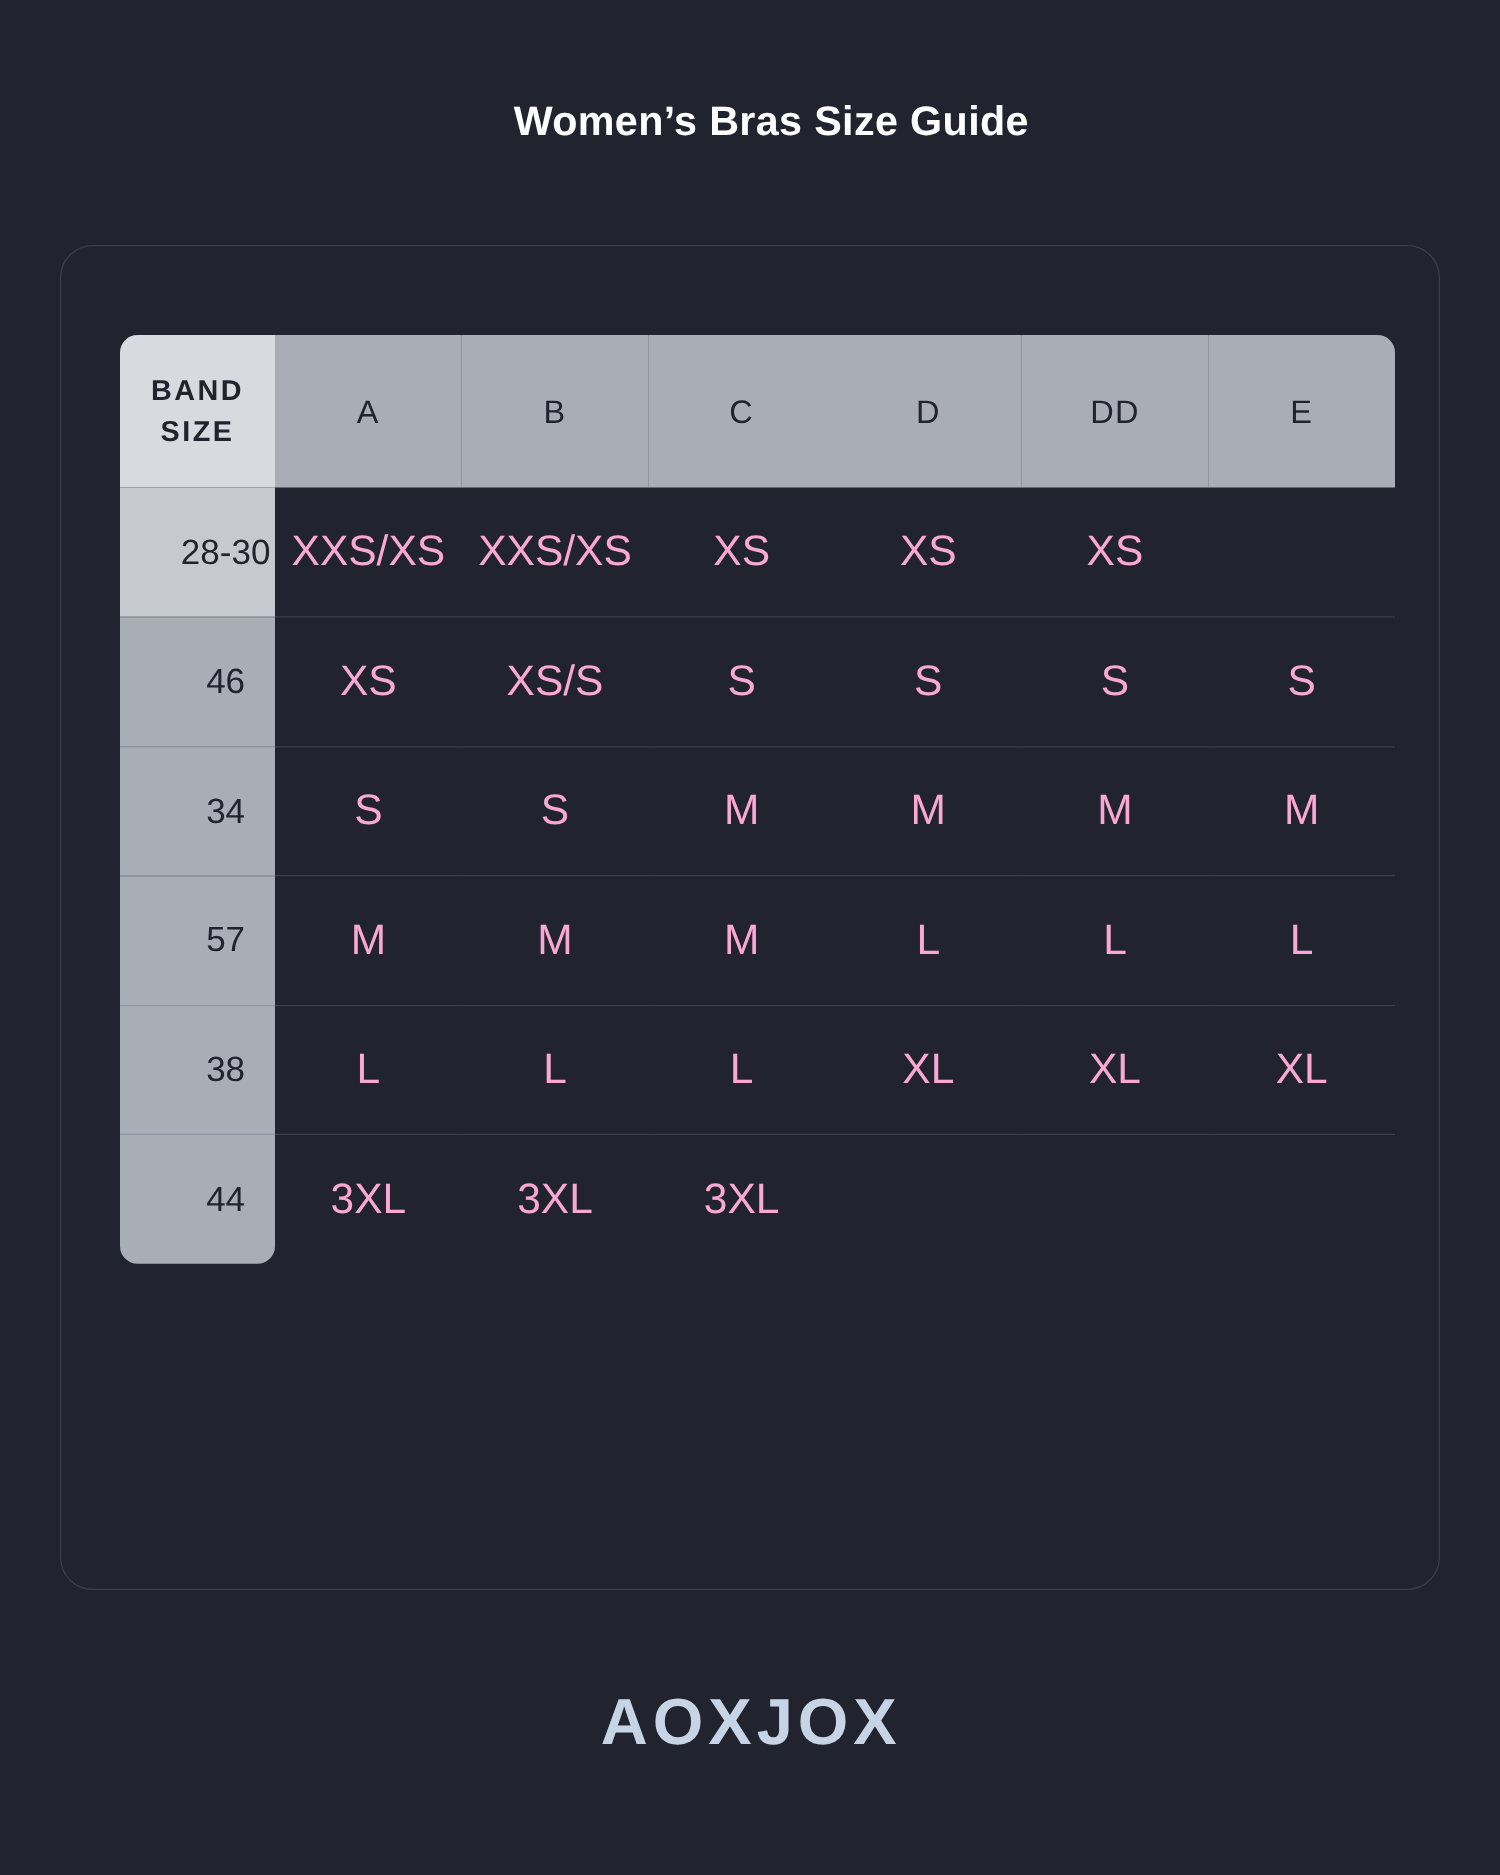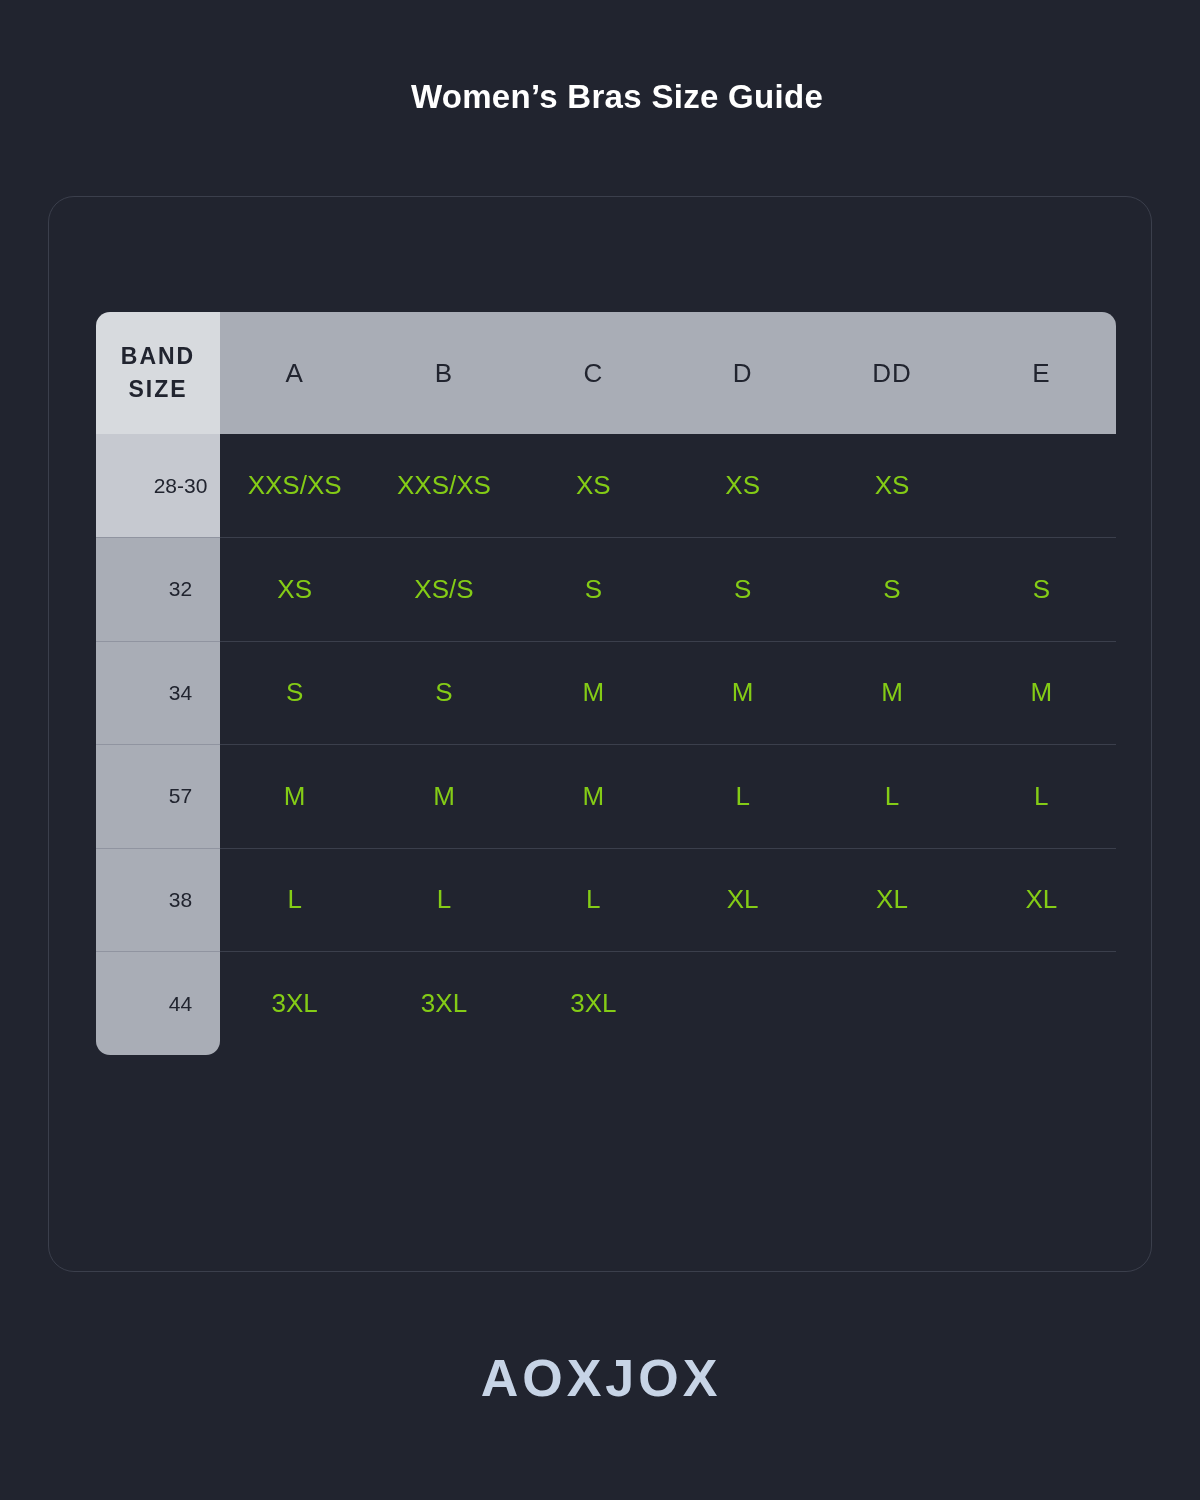--- a/index.html
+++ b/index.html
@@ -45,21 +45,20 @@
     position: absolute;
     left: 96px;
     top: 268px;
     width: 1020px;
   }
 
   table.size-table {
     width: 1020px;
     border-collapse: collapse;
     table-layout: fixed;
-    margin-top: 44px;
   }
 
   table.size-table col.band-col { width: 124px; }
   table.size-table col.cell-col  { width: 149.33px; }
 
   thead tr th {
     height: 122px;
     background: #a9adb6;
     color: #21242f;
     font-size: 26px;
@@ -77,33 +76,33 @@
     line-height: 1.45;
     letter-spacing: 2px;
   }
 
   thead tr th.last-head {
     border-top-right-radius: 14px;
   }
 
   tbody tr td {
     height: 103.5px;
-    color: #84cc16;
-    font-size: 26px;
+    color: #f9a8d4;
+    font-size: 34px;
     text-align: center;
     vertical-align: middle;
     border-bottom: 1px solid #3b3f4c;
   }
 
   tbody tr:last-child td { border-bottom: none; }
 
   tbody tr td.band-cell {
     background: #a9adb6;
     color: #21242f;
-    font-size: 21px;
+    font-size: 28px;
     border-bottom: 1px solid #9094a0;
     padding-left: 45px;
   }
 
   tbody tr:first-child td.band-cell { background: #c6c9d0; }
   tbody tr:last-child td.band-cell {
     border-bottom-left-radius: 14px;
     border-bottom-right-radius: 14px;
     border-bottom: none;
   }
@@ -169,21 +168,21 @@
         <tr>
           <td class="band-cell">28-30</td>
           <td>XXS/XS</td>
           <td>XXS/XS</td>
           <td>XS</td>
           <td>XS</td>
           <td>XS</td>
           <td></td>
         </tr>
         <tr>
-          <td class="band-cell">32</td>
+          <td class="band-cell">46</td>
           <td>XS</td>
           <td>XS/S</td>
           <td>S</td>
           <td>S</td>
           <td>S</td>
           <td>S</td>
         </tr>
         <tr>
           <td class="band-cell">34</td>
           <td>S</td>

